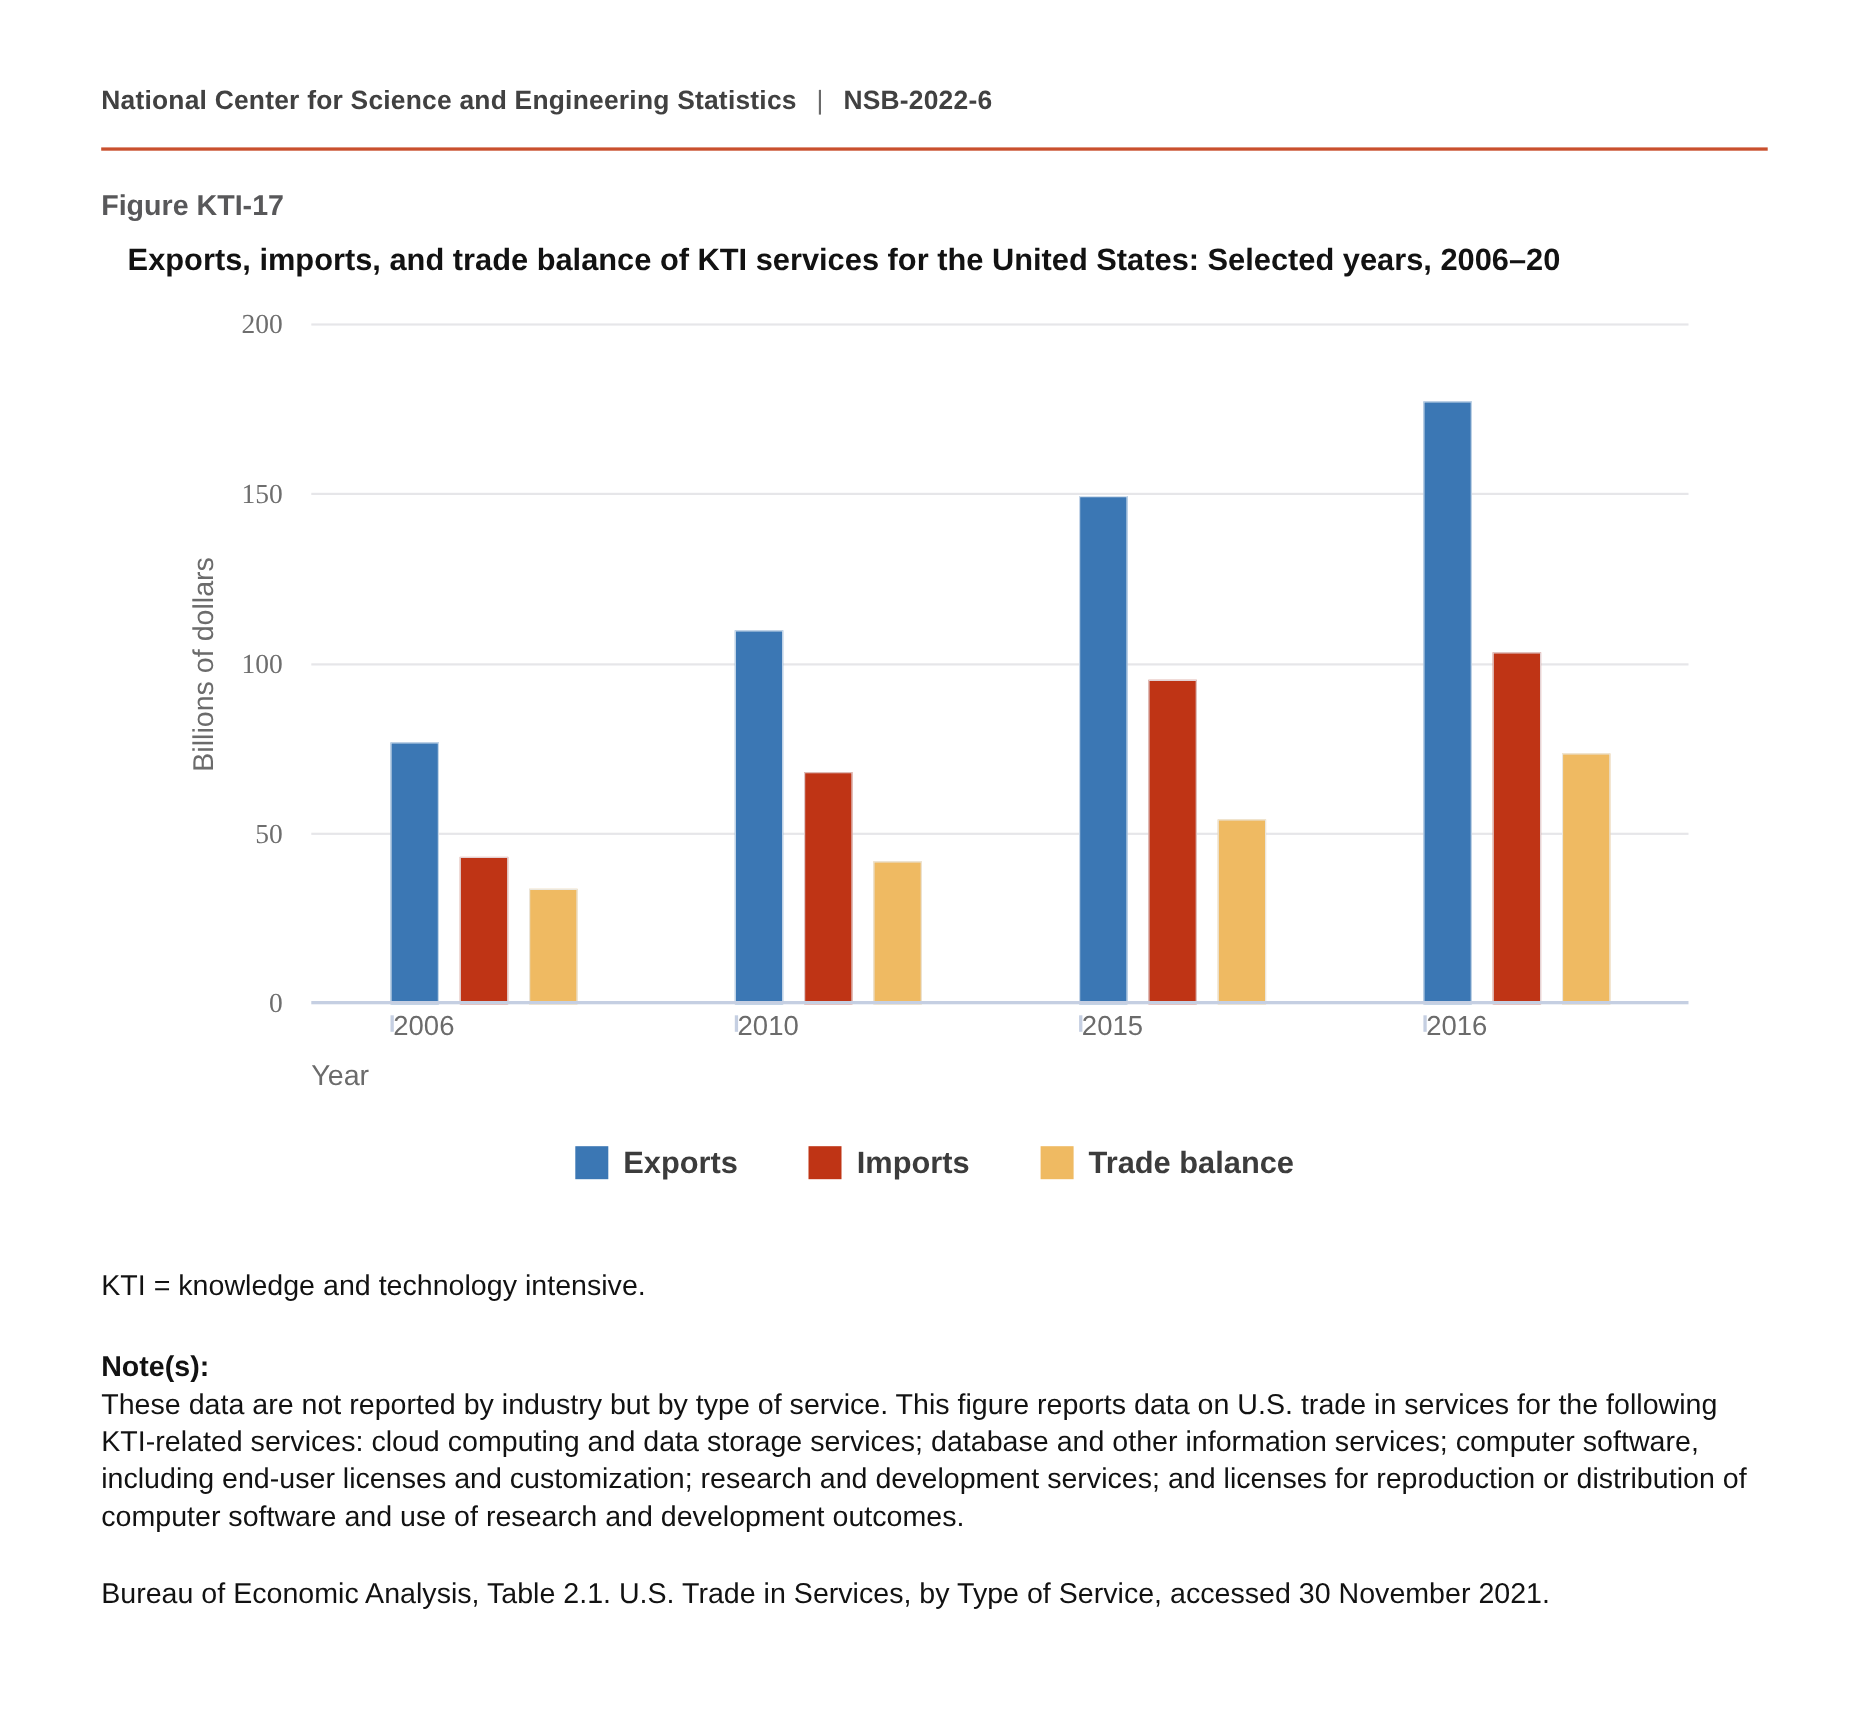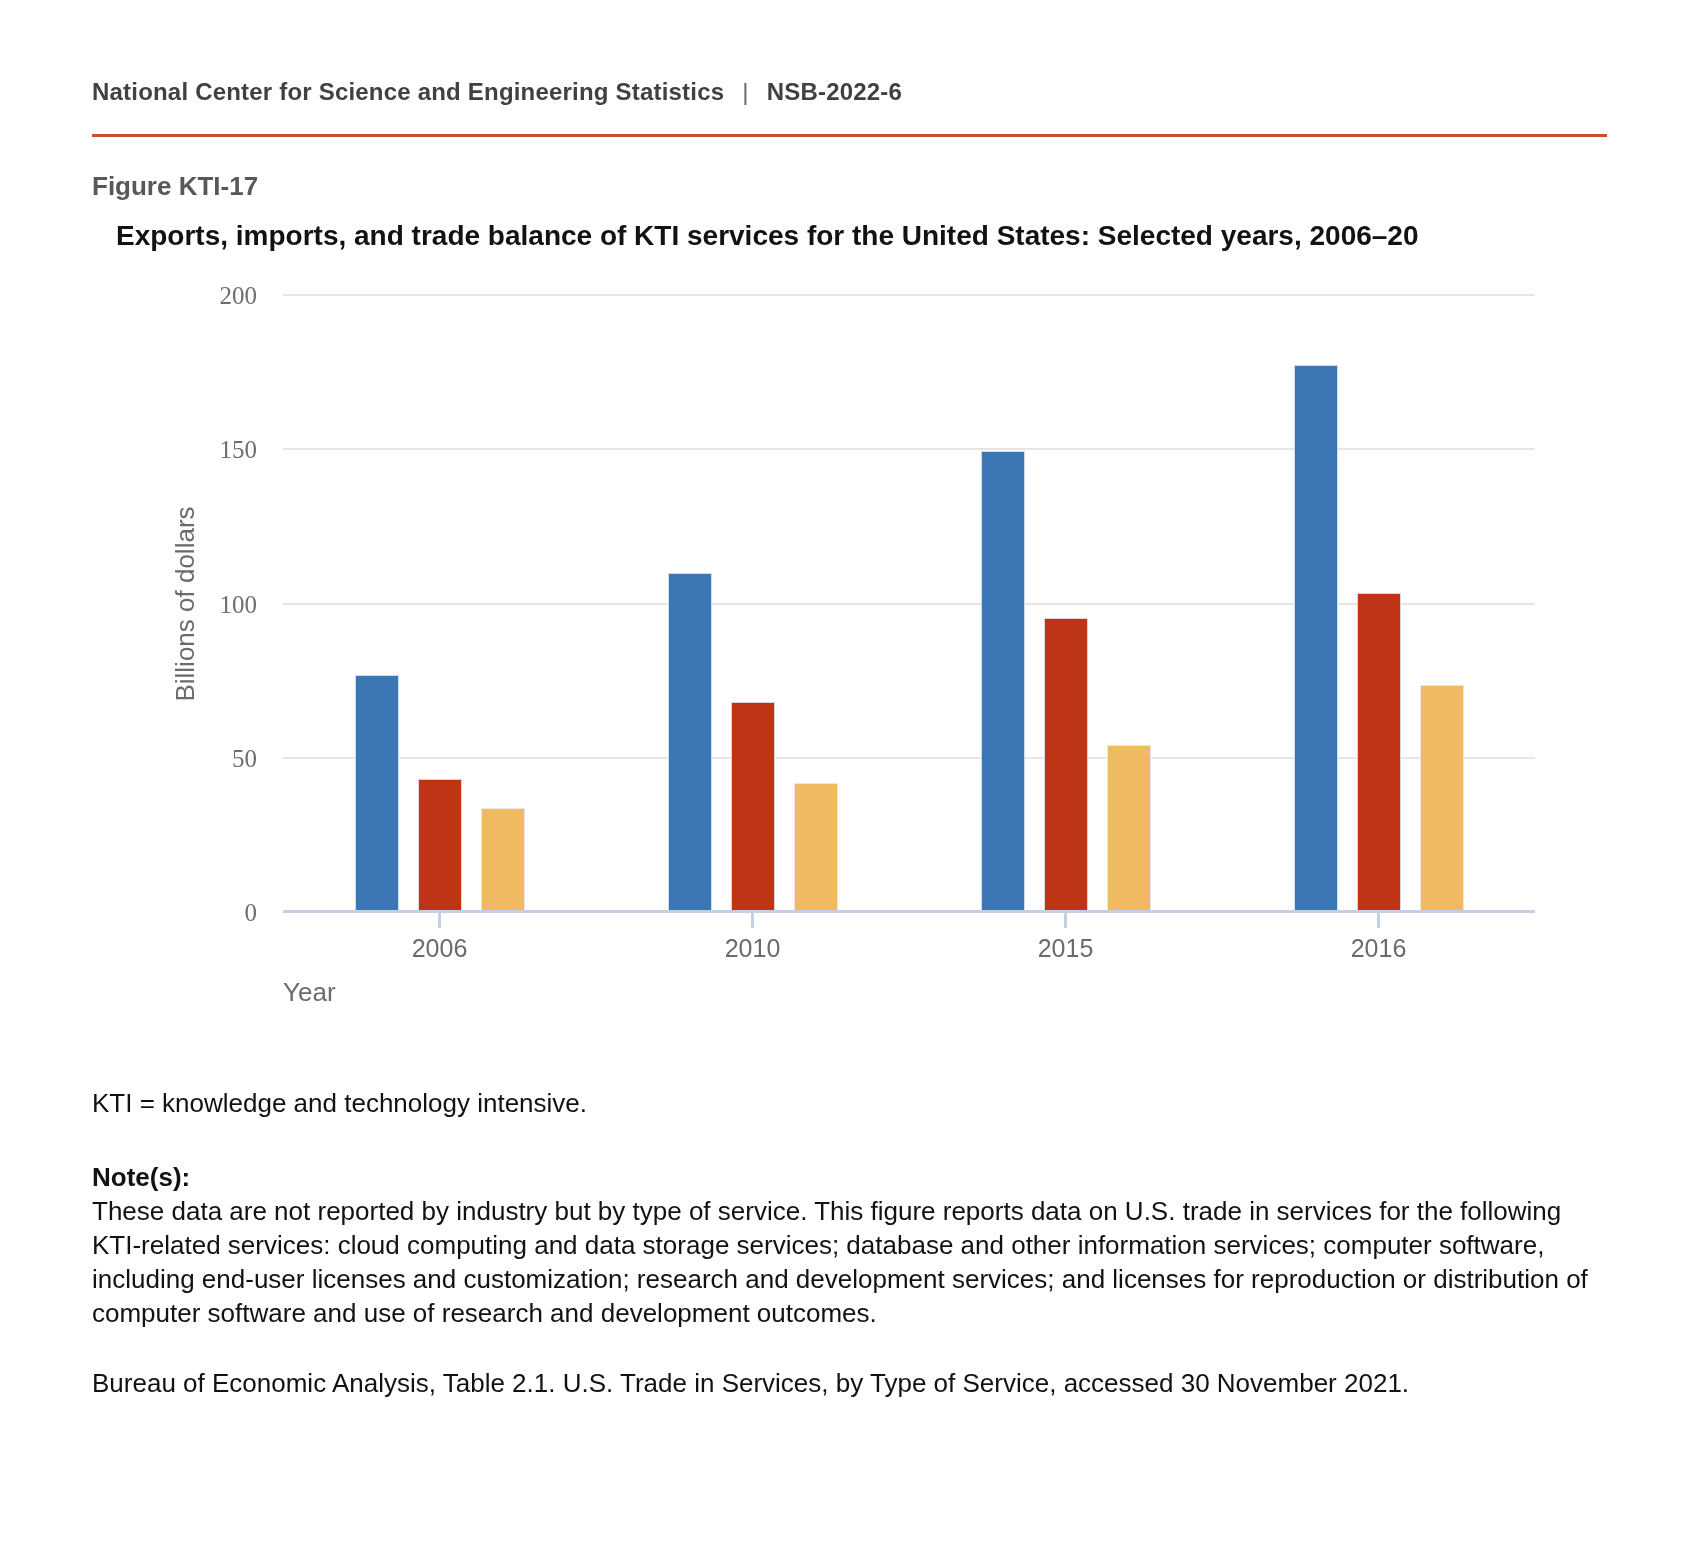--- a/index.html
+++ b/index.html
@@ -73,21 +73,21 @@
     position: absolute; left: 0; right: 0; top: 0; bottom: 0;
     display: flex;
     justify-content: space-around;
     align-items: flex-end;
     z-index: 2;
   }
   .bar-group { display: flex; align-items: flex-end; gap: 19px; height: 100%; width: 170px; justify-content: center; }
   .bar { width: 44px; border: 1px solid rgba(233,239,246,0.85); border-bottom: none; }
 
   .x-axis-row { display: flex; justify-content: space-around; }
-  .x-cell { width: 170px; display: flex; flex-direction: column; align-items: center; }
+  .x-cell { width: 170px; display: flex; flex-direction: row; align-items: center; }
   .x-tickmark { width: 3px; height: 15px; background: #c5cfe2; }
   .x-label { margin-top: 6px; font-size: 25px; color: #6b6b6b; }
   .x-title { text-align: left; margin-top: 14px; font-size: 26px; color: #6b6b6b; }
 
   
   .legend {
     margin-top: 48px;
     display: flex;
     justify-content: center;
     gap: 64px;
@@ -169,20 +169,34 @@
               <div class="x-label">2015</div>
             </div>
             <div class="x-cell">
               <div class="x-tickmark"></div>
               <div class="x-label">2016</div>
             </div>
           </div>
         <div class="x-title">Year</div>
       </div>
     </div>
+    <div class="legend">
+        <div class="legend-item">
+          <div class="legend-swatch" style="background: rgb(59, 119, 180);"></div>
+          <div class="legend-label">Exports</div>
+        </div>
+        <div class="legend-item">
+          <div class="legend-swatch" style="background: rgb(191, 52, 21);"></div>
+          <div class="legend-label">Imports</div>
+        </div>
+        <div class="legend-item">
+          <div class="legend-swatch" style="background: rgb(239, 186, 98);"></div>
+          <div class="legend-label">Trade balance</div>
+        </div>
+      </div>
   </div>
 
   <div class="footnotes">
     <p class="abbr-line">KTI = knowledge and technology intensive.</p>
     <p class="block-label">Note(s):</p>
     <p class="block-text">These data are not reported by industry but by type of service. This figure reports data on U.S. trade in services for the following KTI-related services: cloud computing and data storage services; database and other information services; computer software, including end-user licenses and customization; research and development services; and licenses for reproduction or distribution of computer software and use of research and development outcomes.</p>
     <p class="block-text">Bureau of Economic Analysis, Table 2.1. U.S. Trade in Services, by Type of Service, accessed 30 November 2021.</p>
 
   </div>
 

